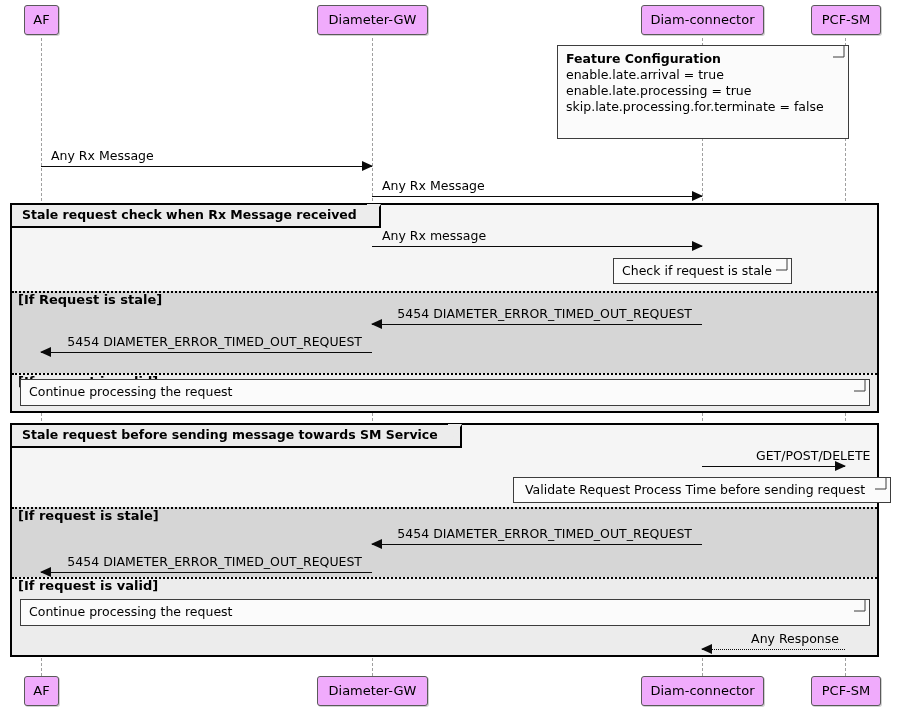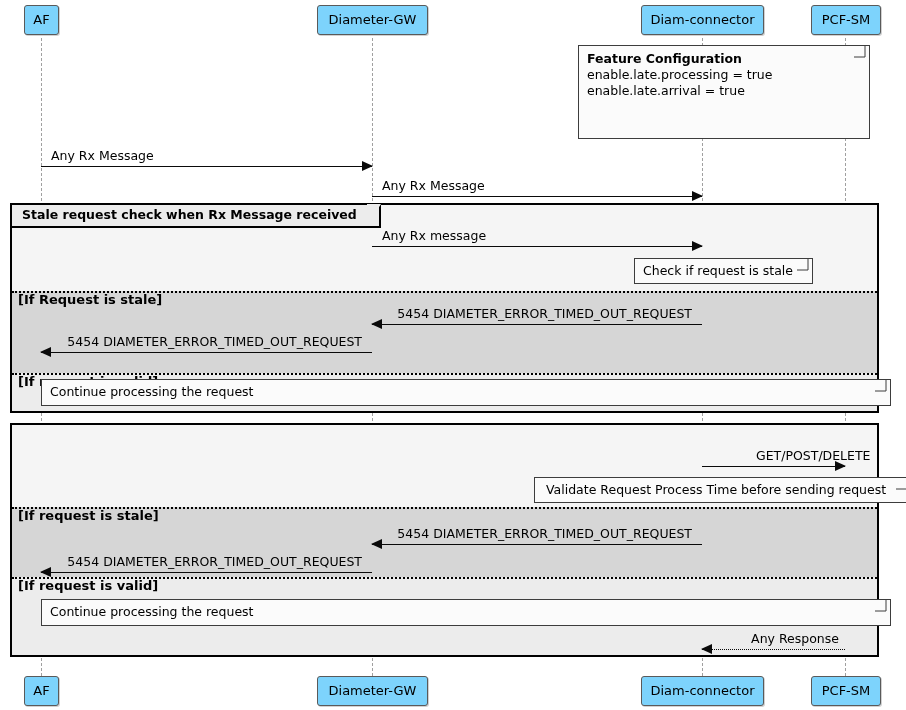--- a/index.html
+++ b/index.html
@@ -26,21 +26,21 @@
     width: 0;
     border-left: 1px dashed #a0a0a0;
     top: 38px;
     height: 638px;
     z-index: 1;
   }
   
   .participant {
     position: absolute;
     box-sizing: border-box;
-    background: #7dd3fc;
+    background: #f0abfc;
     border: 1px solid #5a5a5a;
     border-radius: 3px;
     height: 30px;
     line-height: 28px;
     text-align: center;
     font-size: 13px;
     color: #000;
     z-index: 6;
     box-shadow: 1px 1px 0 rgba(0,0,0,0.18);
   }
@@ -105,21 +105,20 @@
   .note {
     position: absolute;
     box-sizing: border-box;
     background: #fbfbfb;
     border: 1px solid #3d3d3d;
     z-index: 5;
     font-size: 12.5px;
     color: #000;
     line-height: 16px;
     padding: 5px 8px;
-    margin-left: 21px;
   }
   .note .fold {
     position: absolute;
     top: 0;
     right: 0;
     width: 0; height: 0;
     border-left: 11px solid transparent;
     border-top: 11px solid #fbfbfb;
   }
   .note .foldline {
@@ -186,22 +185,23 @@
   <div class="participant" style="left:317px; top:5px; width:111px;">Diameter-GW</div>
   <div class="participant" style="left:641px; top:5px; width:123px;">Diam-connector</div>
   <div class="participant" style="left:811px; top:5px; width:70px;">PCF-SM</div>
 
   <div class="note" style="left:557px; top:45px; width:292px; height:94px;">
     <div class="fold"></div>
     <svg class="foldline" viewBox="0 0 15 15">
       <path d="M0,11 L11,11 L11,0" fill="none" stroke="#3d3d3d" stroke-width="1"></path>
     </svg>
     <div class="note-title">Feature Configuration</div>
+    <div>enable.late.arrival = true</div>
     <div>enable.late.processing = true</div>
-    <div>enable.late.arrival = true</div>
+    <div>skip.late.processing.for.terminate = false</div>
   </div>
 
   <div class="msg right" style="left:41px; top:166px; width:331px;">
     <div class="line"></div>
     <div class="head"></div>
     <div class="label lbl-left">Any Rx Message</div>
   </div>
 
   <div class="msg right" style="left:372px; top:196px; width:330px;">
     <div class="line"></div>
@@ -253,20 +253,21 @@
     </svg>
     <span>Continue processing the request</span>
   </div>
 
   <div class="group" style="left:10px; top:423px; width:869px; height:234px;">
     <div class="group-body">
       <div class="seg light" style="top:0px;   height:82px;"></div>
       <div class="seg dark divider" style="top:82px;  height:70px;"></div>
       <div class="seg mid divider" style="top:152px; height:78px;"></div>
     </div>
+    <div class="group-label">Stale request before sending message towards SM Service</div>
     <div class="alt-cond" style="left:6px; top:83px;">[If request is stale]</div>
     <div class="alt-cond" style="left:6px; top:153px;">[If request is valid]</div>
   </div>
 
   <div class="msg right" style="left:702px; top:466px; width:143px;">
     <div class="line"></div>
     <div class="head"></div>
     <div class="label lbl-left" style="left:6px;margin-left:48px;">GET/POST/DELETE</div>
   </div>
 

